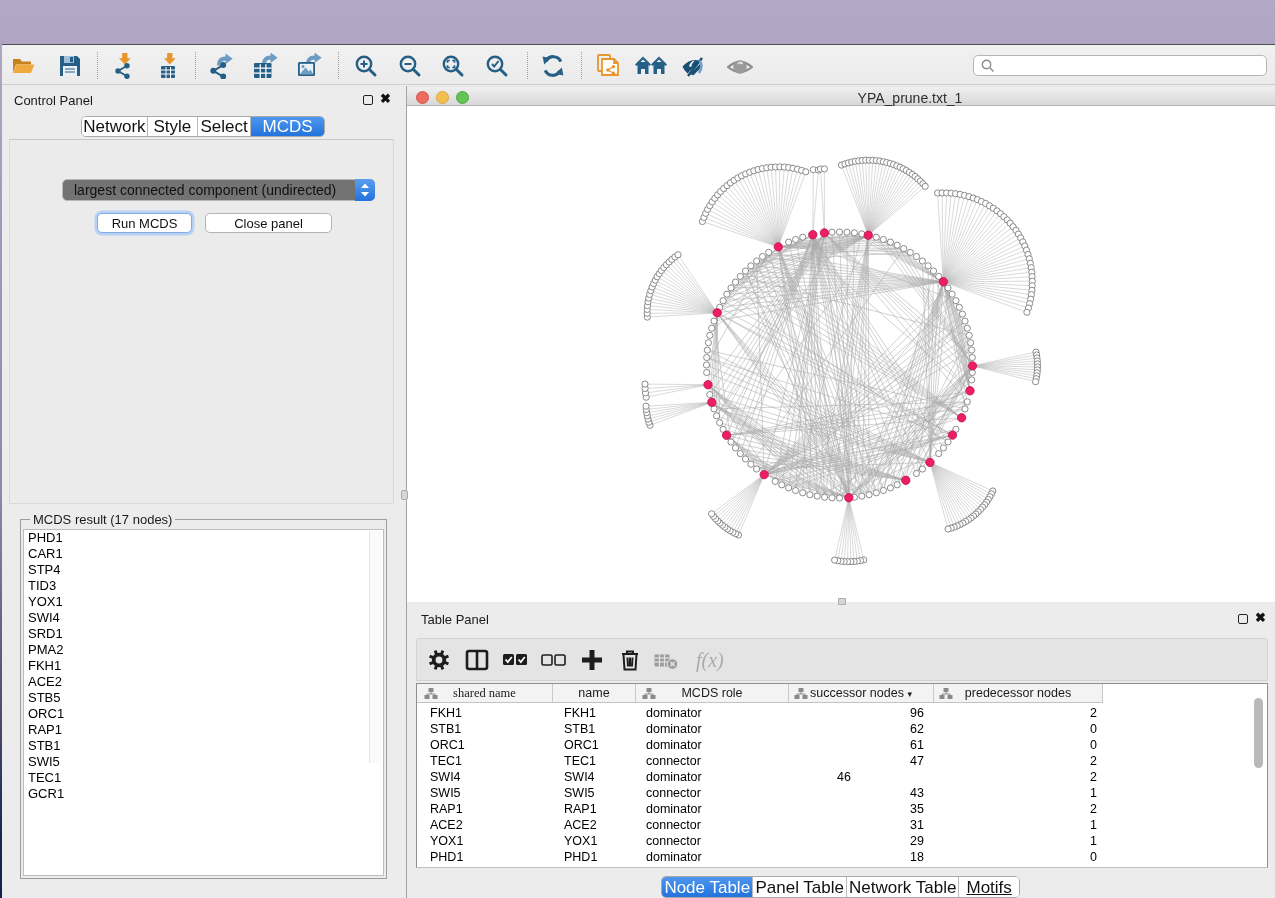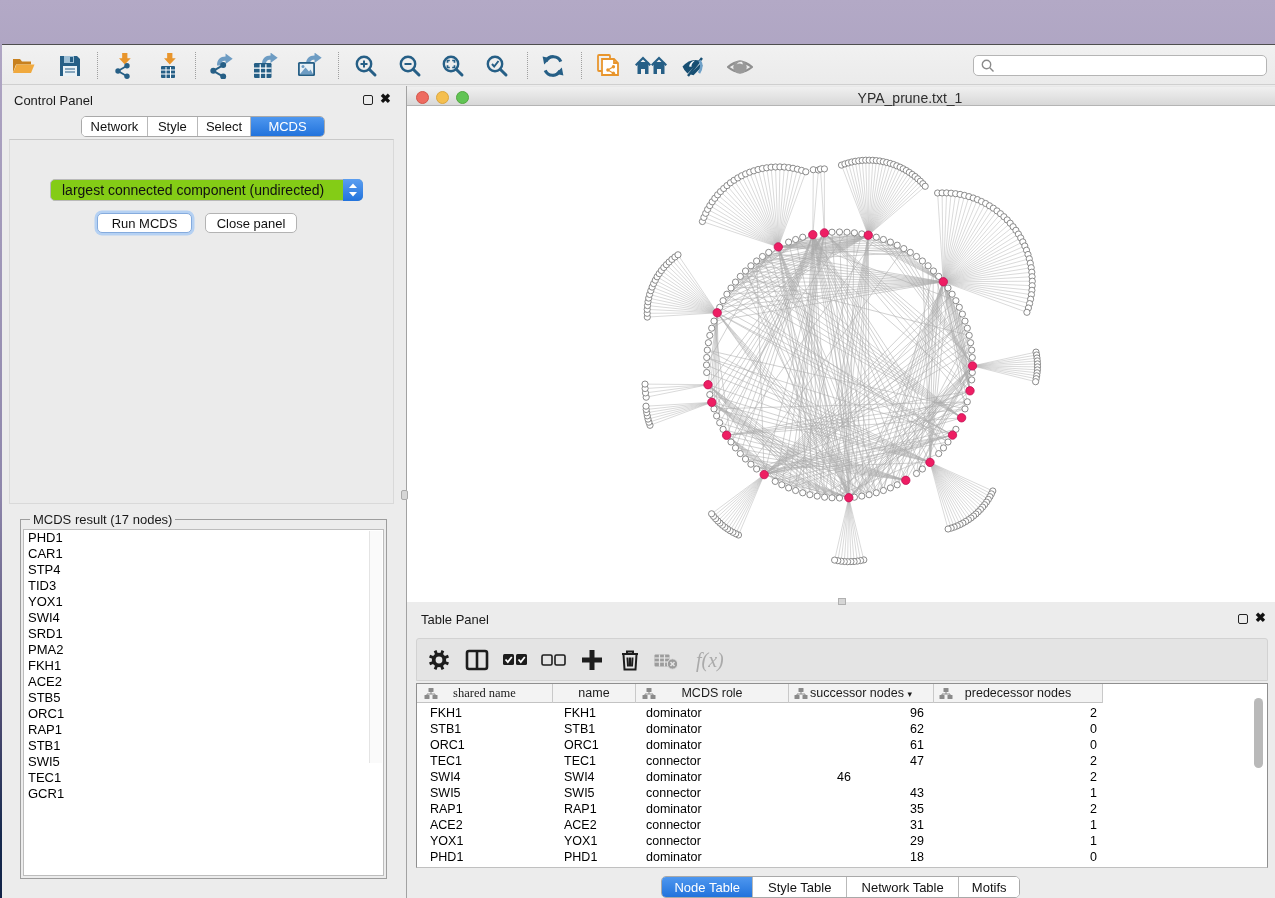--- a/index.html
+++ b/index.html
@@ -10,21 +10,21 @@
 #toolbar { position:absolute; left:0; top:0; width:100%; height:41px; background:linear-gradient(180deg,#f1f1f1,#ebebeb); border-top:1px solid #4e4e4e; border-bottom:1px solid #cfcfcf; }
 .tbi { position:absolute; top:8px; width:26px; height:26px; }
 .tsep { position:absolute; top:7px; height:27px; width:1px; border-left:1px dotted #9f9f9f; }
 #searchbox { position:absolute; left:971px; top:10px; width:294px; height:21px; background:#fff; border:1px solid #b5b5b5; border-radius:5px; }
 
 .ptitle { font-size:13px; color:#1a1a1a; }
 .wicons { position:absolute; width:10px; height:10px; border:1.4px solid #222; border-radius:2px; }
 .wx { position:absolute; font-size:13px; font-weight:bold; color:#111; }
 
 .seg { position:absolute; display:flex; border:1px solid #a9a9a9; border-radius:5px; background:#fff; overflow:hidden; height:21px; }
-.seg div { font-size:13px; color:#111; text-align:center; line-height:20px; border-right:1px solid #b9b9b9; background:#fff; }
+.seg div { font-size:17px; color:#111; text-align:center; line-height:20px; border-right:1px solid #b9b9b9; background:#fff; }
 .seg div:last-child { border-right:none; }
 .seg div.sel { background:linear-gradient(180deg,#4e97ef,#2273dc); color:#fff; }
 
 #cpanel { position:absolute; left:0; top:42px; width:403px; height:818px; background:#ececec; }
 #cpbox { position:absolute; left:7px; top:53px; width:385px; height:365px; background:#ebebeb; border:1px solid #d9d9d9; border-top:1px solid #c9c9c9; }
 .btn { position:absolute; background:#fff; border:1px solid #b3b3b3; border-radius:5px; font-size:13px; color:#111; text-align:center; }
 #fs { position:absolute; left:18px; top:433px; width:367px; height:360px; border:1px solid #9d9d9d; }
 #fslegend { position:absolute; left:9px; top:-8px; background:#ececec; padding:0 3px; font-size:13px; color:#1a1a1a; }
 #fslist { position:absolute; left:2px; top:9px; right:2px; bottom:2px; background:#fff; border:1px solid #bdbdbd; font-size:13px; color:#000; }
 #fslist div { height:16px; line-height:16px; padding-left:4px; }
@@ -225,31 +225,31 @@
   <div class="ptitle abs" style="left:12px; top:7px;">Control Panel</div>
   <div class="wicons" style="left:361px; top:9px;"></div>
   <div class="wx" style="left:378px; top:5px;">✖</div>
   <div class="seg" style="left:79px; top:30px; width:244px;">
     <div style="width:72px;">Network</div>
     <div style="width:55px;">Style</div>
     <div style="width:58px;">Select</div>
     <div class="sel" style="width:80px;">MCDS</div>
   </div>
   <div id="cpbox"></div>
-  <div class="abs" style="left:48px; top:93px; width:313px; height:22px; background:#84cc16; border:1px solid #b9b9b9; border-radius:5px;">
+  <div class="abs" style="left:60px; top:93px; width:313px; height:22px; background:#737373; border:1px solid #b9b9b9; border-radius:5px;">
     <div class="abs" style="left:11px; top:2px; font-size:14px; color:#111;">largest connected component (undirected)</div>
     <div class="abs" style="right:-1px; top:-1px; width:20px; height:22px; background:linear-gradient(180deg,#5b9ef0,#2273dc); border-radius:0 5px 5px 0;">
       <svg width="20" height="22" viewBox="0 0 20 22">
             <path d="M6 9 L10 4.5 L14 9 z" fill="#fff"></path>
             <path d="M6 13 L10 17.5 L14 13 z" fill="#fff"></path>
           </svg>
     </div>
   </div>
   <div class="btn" style="left:95px; top:127px; width:95px; height:20px; line-height:19px; box-shadow:0 0 0 2.5px #b5d1f3; border-color:#85abdd;">Run MCDS</div>
-  <div class="btn" style="left:203px; top:127px; width:92px; height:20px; line-height:19px;">Close panel</div>
+  <div class="btn" style="left:203px; top:127px; width:127px; height:20px; line-height:19px;">Close panel</div>
   <div id="fs">
     <div id="fslegend">MCDS result (17 nodes)</div>
     <div id="fslist">
           <div>PHD1</div>
           <div>CAR1</div>
           <div>STP4</div>
           <div>TID3</div>
           <div>YOX1</div>
           <div>SWI4</div>
           <div>SRD1</div>
@@ -1228,19 +1228,19 @@
 <div class="trow" style="left:229px; top:165px;">dominator</div>
 <div class="trow" style="left:420px; top:165px; width:87px; text-align:right;">18</div>
 <div class="trow" style="left:600px; top:165px; width:80px; text-align:right;">0</div>
 
     <div class="abs" style="right:2px; top:2px; width:12px; height:179px; background:#fff;">
       <div class="abs" style="left:1px; top:12px; width:9px; height:70px; background:#b9b9b9; border-radius:5px;"></div>
     </div>
   </div>
   <div class="seg" style="left:254px; top:274px; width:359px; height:22px;">
     <div class="sel" style="width:92px; line-height:21px;">Node Table</div>
-    <div style="width:94px; line-height:21px;">Style Table</div>
+    <div style="width:94px; line-height:21px;">Panel Table</div>
     <div style="width:113px; line-height:21px;">Network Table</div>
-    <div style="width:60px; line-height:21px;">Motifs</div>
+    <div style="width:60px; line-height:21px;text-decoration:underline;">Motifs</div>
   </div>
 </div>
 
 
 </div>
 </body></html>

